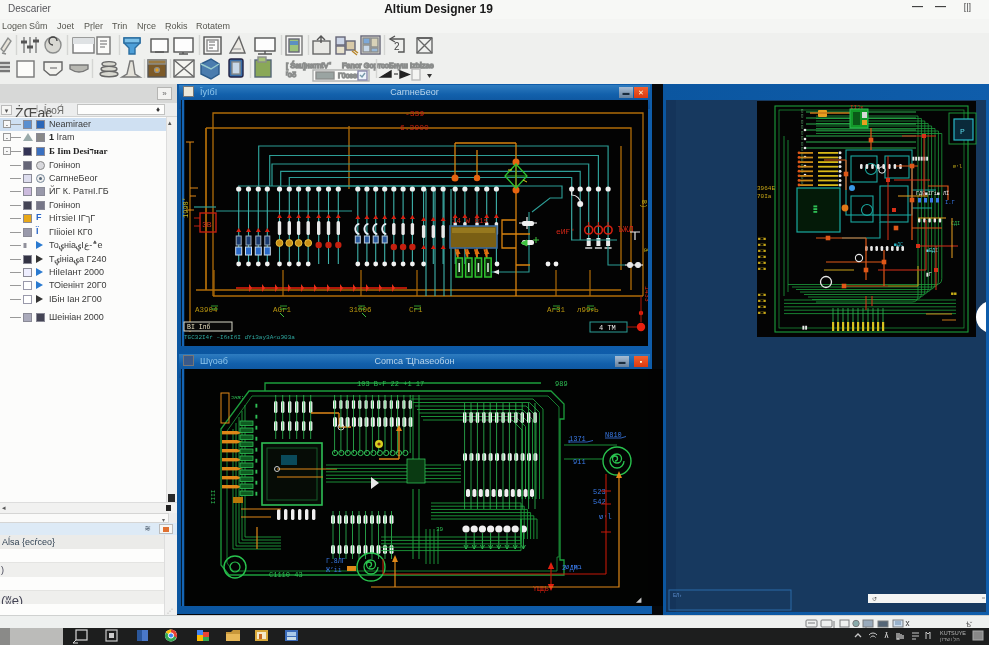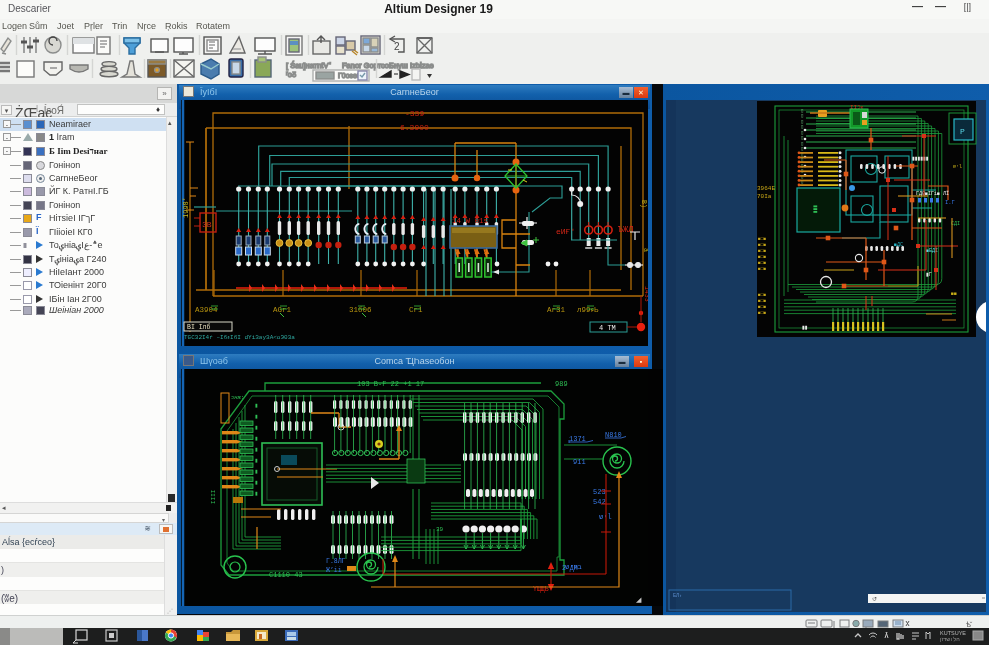--- a/index.html
+++ b/index.html
@@ -264,21 +264,21 @@
 <div class="ic1" style="background:#fff;border:1px solid #99a;"></div>
 <div class="ic2" style="width:0;height:0;border-top:4.5px solid transparent;border-bottom:4.5px solid transparent;border-left:7px solid #2a7ad0;"></div>
 <div class="tx">ТОіенінт 20Г0</div>
 </div>
 <div class="trow" style="top:175.8px;">
 <div class="dash"></div>
 <div class="ic1" style="background:#fff;border:1px solid #99a;"></div>
 <div class="ic2" style="width:0;height:0;border-top:4.5px solid transparent;border-bottom:4.5px solid transparent;border-left:7px solid #333;"></div>
 <div class="tx">ӀБін Ӏан 2Г00</div>
 </div>
-<div class="trow" style="top:187px;font-style:italic;">
+<div class="trow" style="top:194px;">
 <div class="dash"></div>
 <div class="ic1" style="background:#aab;border:1px solid #8a8a96;"></div>
 <div class="ic2" style="background:#445;border:1px solid #8a8a96;"></div>
 <div class="tx">Шеініан 2000</div>
 </div>
       </div>
 
     <div class="abs" style="left:166px;top:33px;width:11px;height:385px;background:#f0f0ef;border-left:1px solid #ddd;"></div>
     <div class="abs" style="left:168px;top:35px;font-size:7px;color:#555;">▴</div>
     <div class="abs" style="left:168px;top:410px;width:7px;height:9px;background:#2a2a2a;"></div>
@@ -298,21 +298,21 @@
         <div class="abs" style="right:26px;top:1px;font-size:8px;color:#456;">≋</div>
         <div class="abs" style="right:4px;top:1px;width:14px;height:10px;background:#f6f6f4;border:1px solid #bbb;">
             <div class="abs" style="left:3px;top:2px;width:6px;height:5px;background:#e07030;"></div>
           </div>
       </div>
       <div class="abs" style="left:168px;top:13px;width:4px;height:9px;background:#5599dd;"></div>
       <div class="abs" style="left:0;top:12px;width:164px;height:14px;background:#ebebe9;font-size:9px;color:#345;padding:2px 0 0 2px;">Аĺѕа {ecŕсео}</div>
       <div class="abs" style="left:0;top:26px;width:164px;height:14px;background:#fdfdfc;border-bottom:1px solid #e4e4e2;"></div>
       <div class="abs" style="left:0;top:40px;width:164px;height:14px;background:#efefed;font-size:9px;color:#445;padding:2px 0 0 1px;">)</div>
       <div class="abs" style="left:0;top:54px;width:164px;height:14px;background:#fdfdfc;border-bottom:1px solid #e4e4e2;"></div>
-      <div class="abs" style="left:0;top:68px;width:164px;height:13px;background:#efefed;font-size:10px;color:#445;padding:2px 0 0 1px;">(ʬе)</div>
+      <div class="abs" style="left:0;top:68px;width:164px;height:13px;background:#efefed;font-size:13px;color:#445;padding:2px 0 0 1px;">(ʬе)</div>
       <div class="abs" style="left:0;top:81px;width:164px;height:11px;background:#fdfdfc;"></div>
       <div class="abs" style="left:164px;top:12px;width:13px;height:80px;background:#f0f0ef;border-left:1px solid #ddd;"></div>
       <div class="abs" style="left:167px;top:84px;font-size:6px;color:#777;">⋰</div>
     </div>
   </div>
 
   <div class="docwin" style="left:177px;top:84px;width:475px;height:270px;">
     <div class="dtitle">
       <div class="ticon"></div>
         <div class="tname">ĪyӀбӀ</div>

